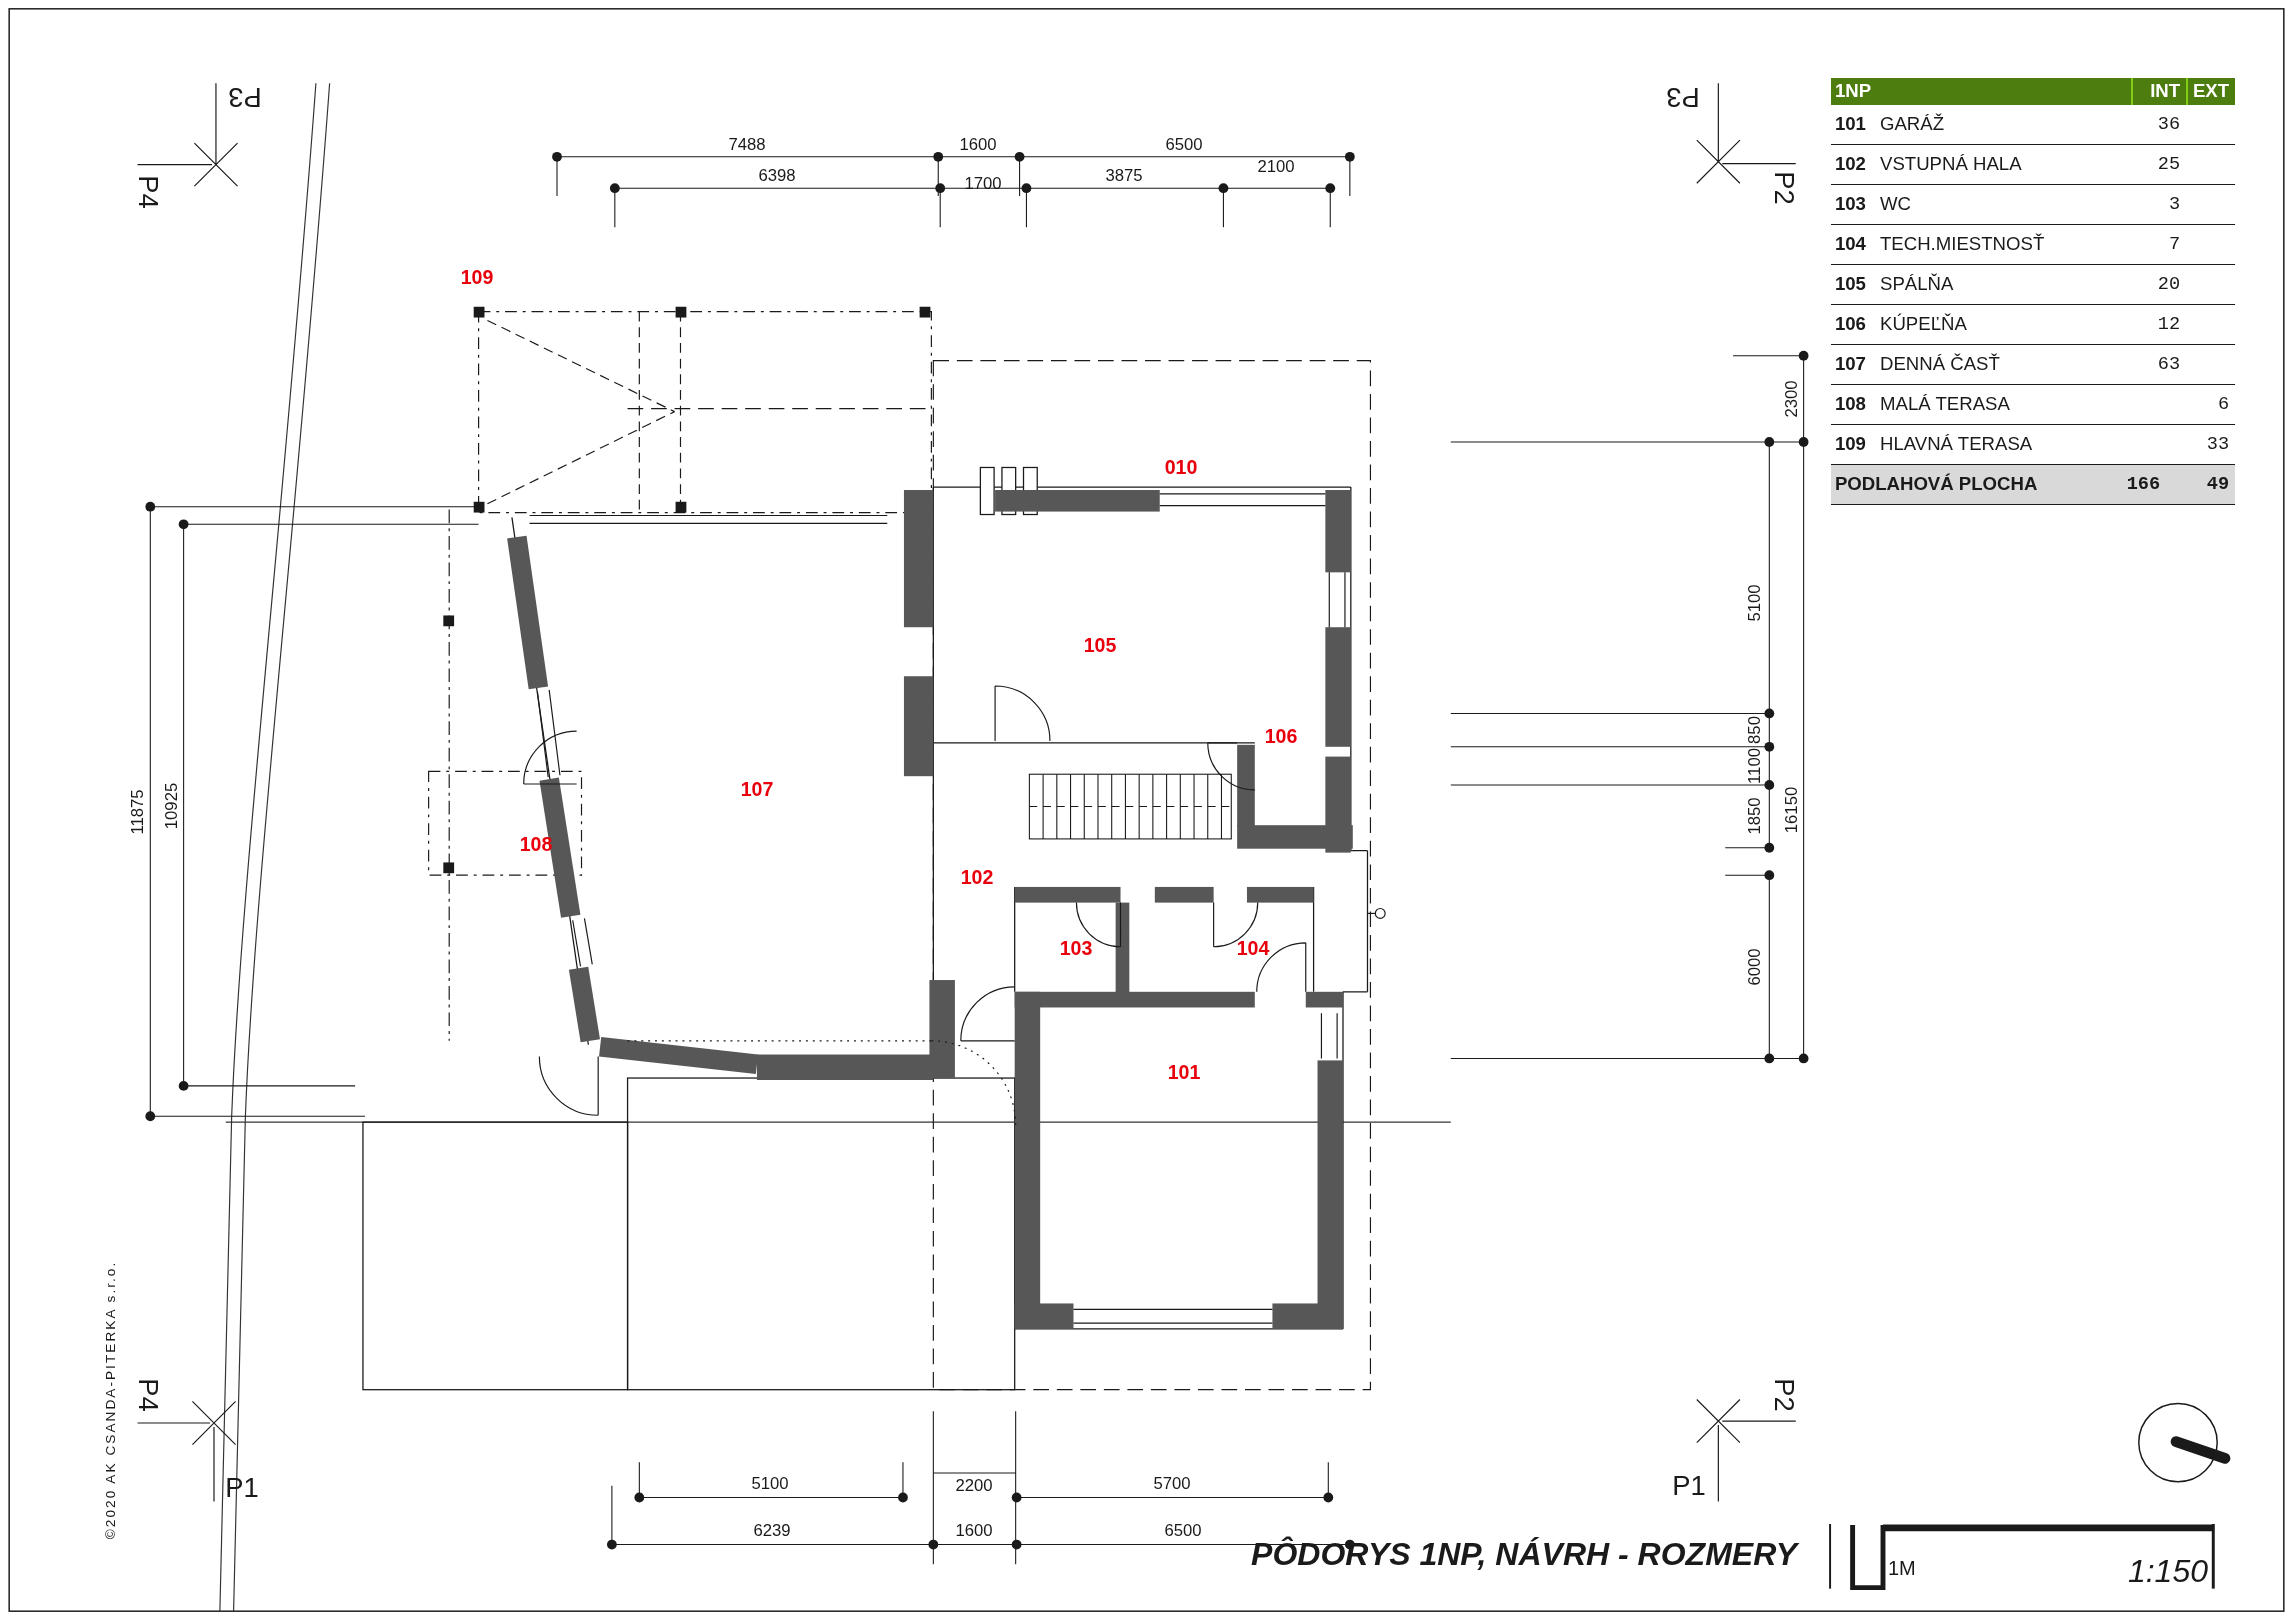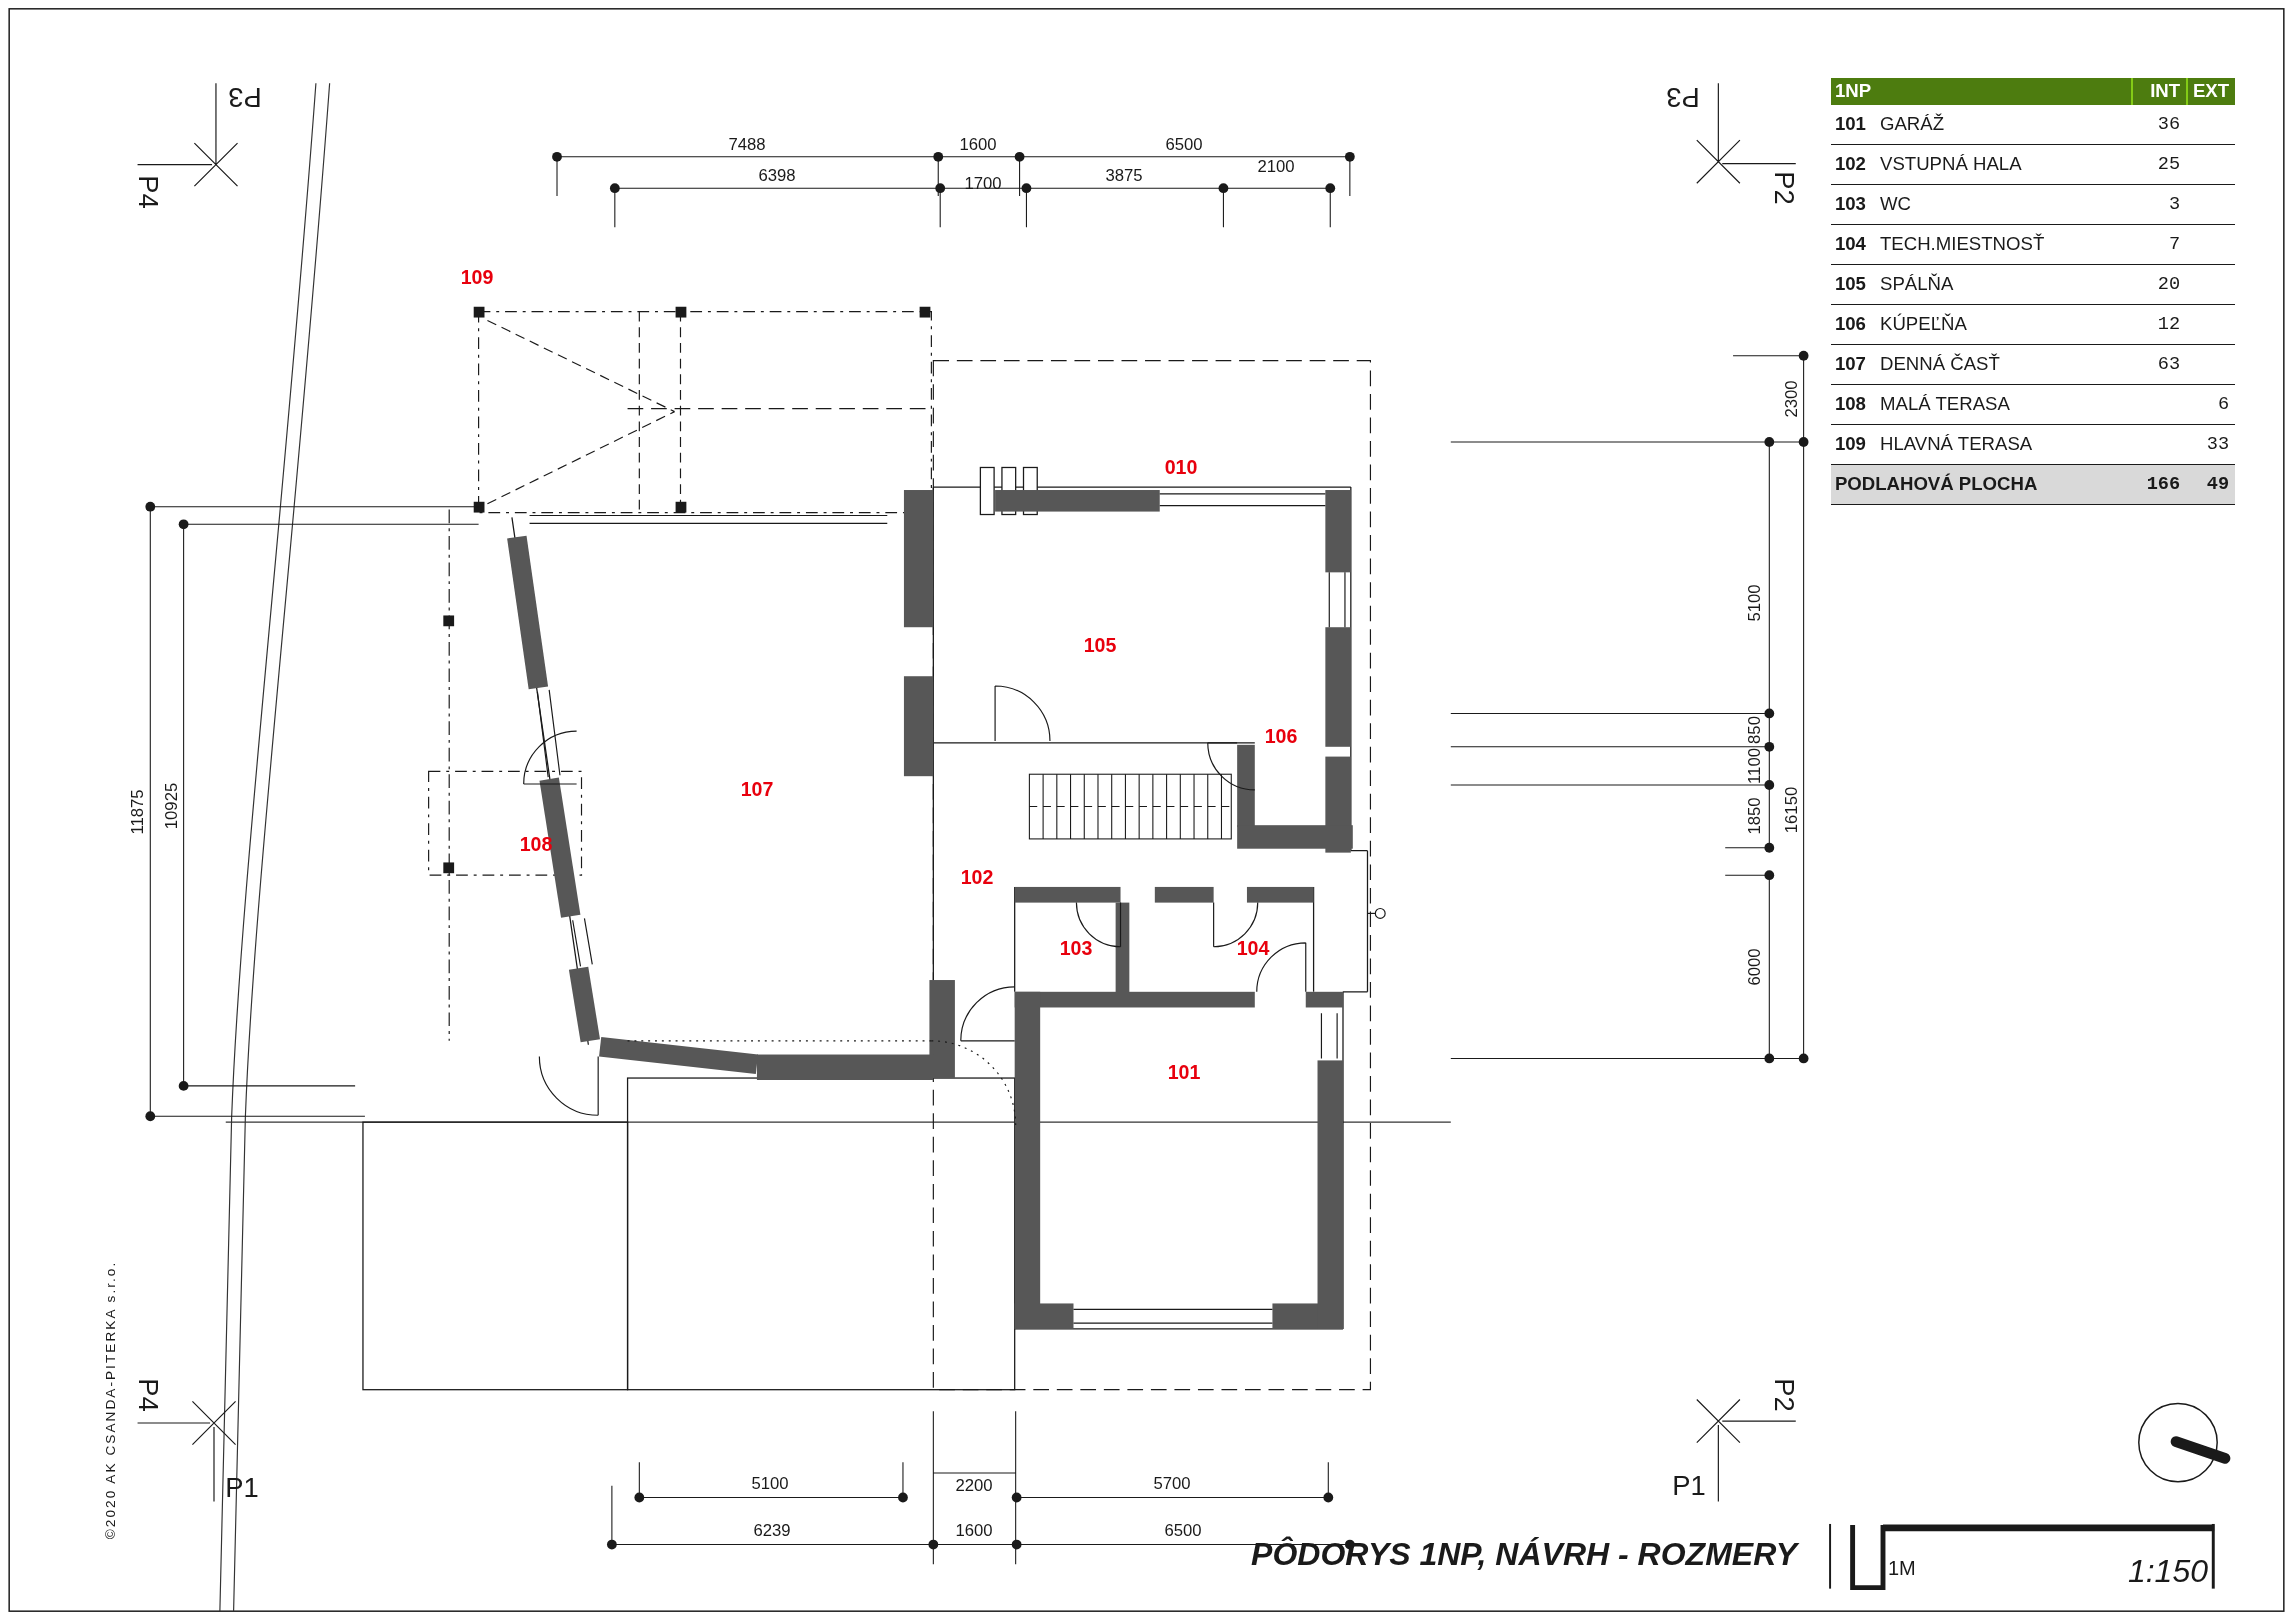--- a/index.html
+++ b/index.html
@@ -20,21 +20,21 @@
   
   .legend{position:absolute;left:1831px;top:78px;width:404px;font-size:18.6px;}
   .lheader{display:grid;grid-template-columns:49px 1fr 55px 49px;align-items:center;
            background:#4d7c0f;color:#fff;font-weight:bold;height:26.5px;}
   .lheader .hint,.lheader .hext{text-align:center;padding-right:5.9px;border-left:2px solid #84cc16;height:100%;display:flex;align-items:center;justify-content:flex-end;}
   .lheader .hlvl{padding-left:3.9px;}
   .lrow{display:grid;grid-template-columns:49px 1fr 55px 49px;align-items:center;height:39px;
         border-bottom:1.5px solid #1a1a1a;}
   .lnum{font-weight:bold;padding-left:3.9px;}
   .lint,.lext{text-align:right;padding-right:5.9px;font-family:Liberation Mono, monospace;}
-  .lsum{background:#d9d9d9;font-weight:bold;grid-template-columns:1fr 0px 55px 49px;height:39px;}
+  .lsum{background:#d9d9d9;font-weight:bold;grid-template-columns:1fr 0px 55px 49px;height:39px;gap:20px;}
   .lsum .lname{padding-left:3.9px;}
 </style>
 </head>
 <body>
 
 <div id="plan">
 
 <svg width="2293" height="1620" viewBox="0 0 2339 1653">
 
   <g fill="none" stroke="#1a1a1a" stroke-width="1.5">

